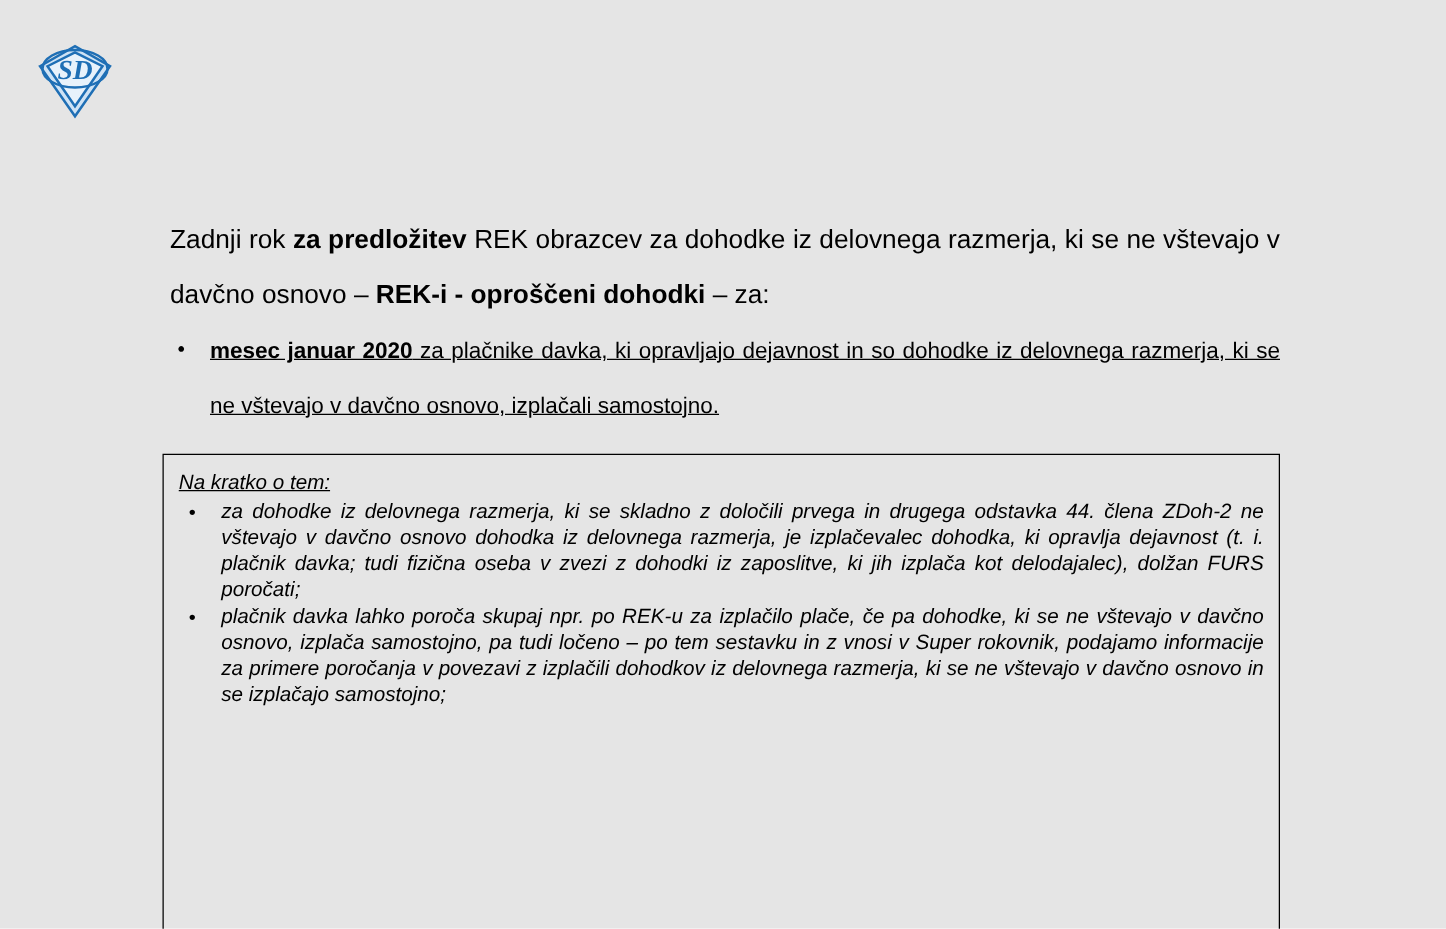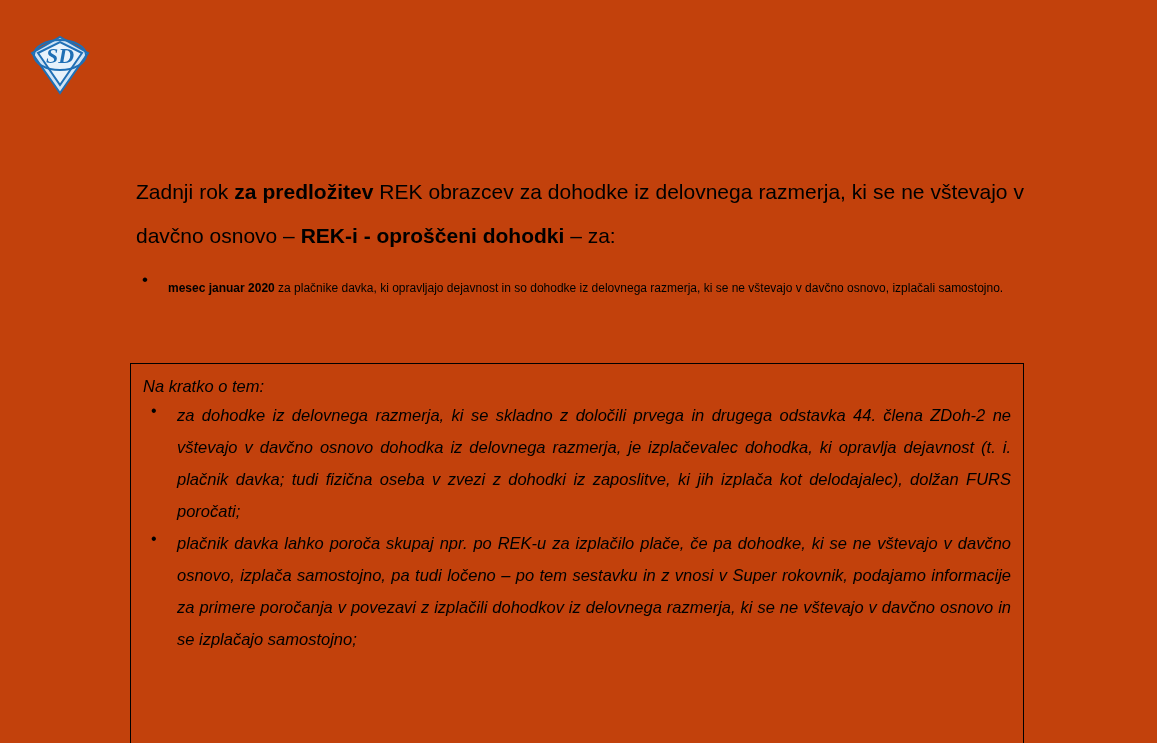--- a/index.html
+++ b/index.html
@@ -12,21 +12,21 @@
     height: 743px;
     font-family: "Liberation Sans", sans-serif;
     color: #000000;
     overflow: hidden;
     position: relative;
   }
   .page {
     position: relative;
     width: 1157px;
     height: 743px;
-    background: #c2410c;
+    background: #e5e5e5;
   }
   .logo {
     position: absolute;
     left: 22px;
     top: 33px;
     width: 76px;
     height: 64px;
   }
   .content {
     position: absolute;
@@ -45,24 +45,25 @@
     font-weight: bold;
   }
   ul.bullets {
     list-style: none;
     margin: 0;
     padding: 0;
   }
   ul.bullets > li {
     position: relative;
     padding-left: 32px;
-    font-size: 12px;
-    line-height: 60px;
+    font-size: 18px;
+    line-height: 44px;
     text-align: justify;
     text-justify: inter-word;
+    text-decoration: underline;
   }
   ul.bullets > li::before {
     content: "\2022";
     position: absolute;
     left: 6px;
     top: 0;
     font-size: 17px;
     line-height: 44px;
   }
   .bullet-strong {
@@ -75,34 +76,35 @@
     width: 894px;
     border: 1.5px solid #000000;
     padding: 10px 12px 6px 12px;
     box-sizing: border-box;
     height: 382px;
     overflow: hidden;
   }
   .box-title {
     font-style: italic;
     font-size: 16.5px;
+    text-decoration: underline;
     line-height: 24px;
     margin: 0 0 1px 0;
   }
   ul.box-list {
     list-style: none;
     margin: 0;
     padding: 0;
   }
   ul.box-list > li {
     position: relative;
     padding-left: 34px;
     font-style: italic;
     font-size: 16.5px;
-    line-height: 32px;
+    line-height: 21px;
     text-align: justify;
     text-justify: inter-word;
     margin-bottom: 0px;
   }
   ul.box-list > li::before {
     content: "\2022";
     position: absolute;
     left: 8px;
     top: 0;
     font-style: normal;

